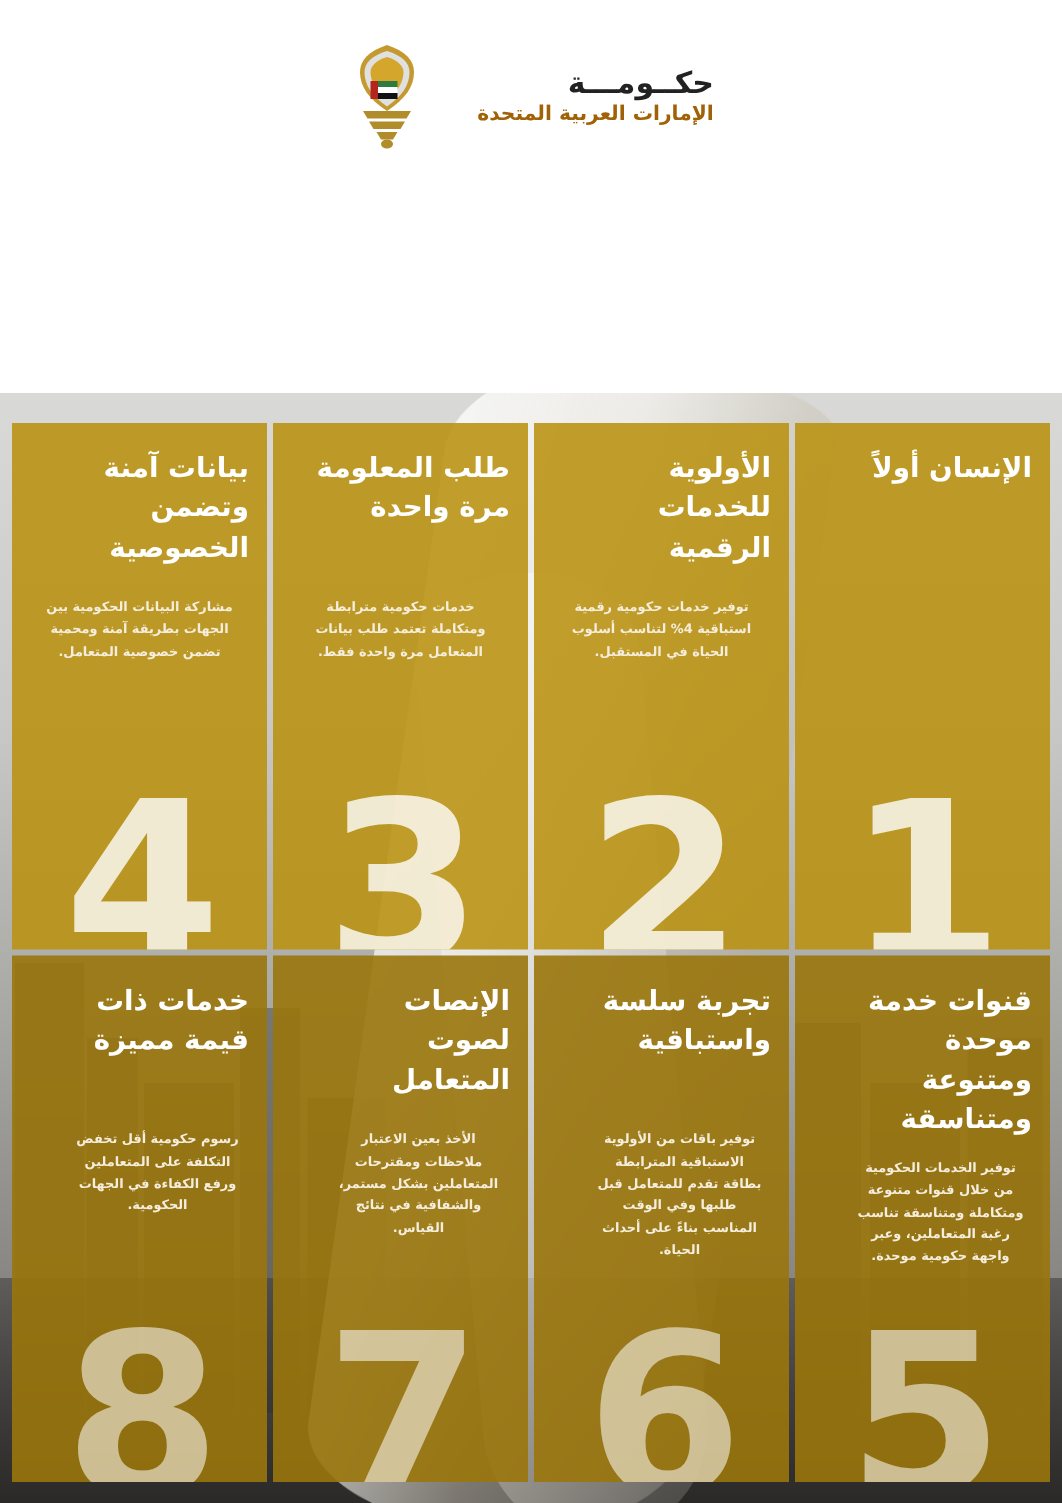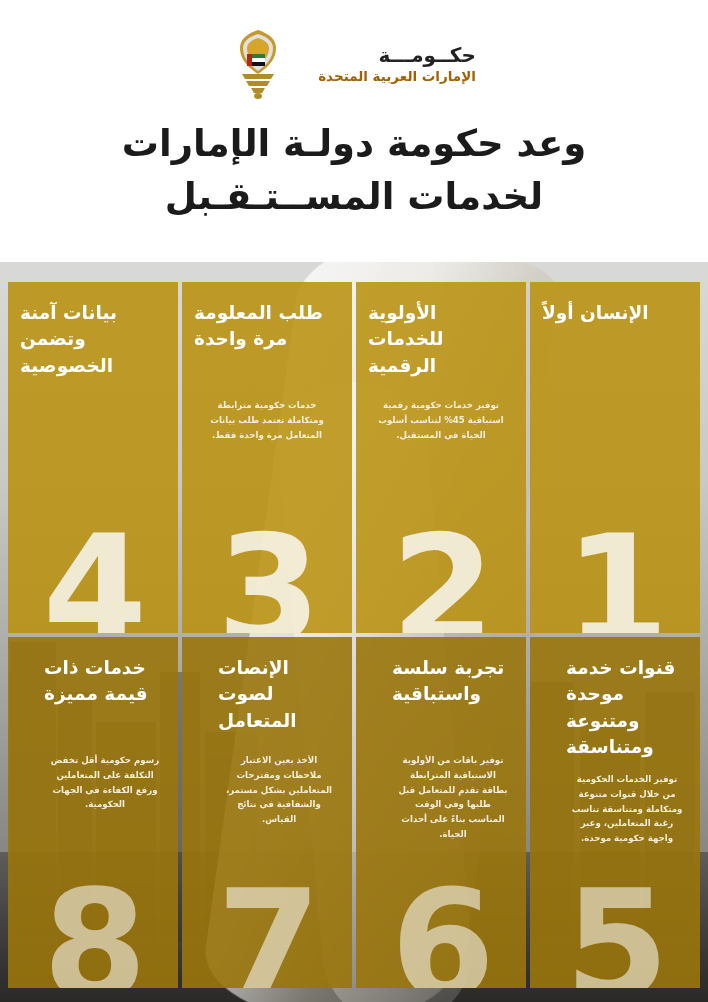--- a/index.html
+++ b/index.html
@@ -143,21 +143,21 @@
     padding: 18px 12px 10px 12px;
     color: #ffffff;
     display: flex;
     flex-direction: column;
   }
   .card.dark { background: rgba(154,118,12,0.9); padding-left: 36px; }
   .card-title {
     font-size: 18.5px;
     font-weight: bold;
     line-height: 1.42;
-    text-align: left;
+    text-align: right;
     color: #ffffff;
     min-height: 86px;
   }
   .card-desc {
     margin-top: 12px;
     font-size: 8.6px;
     line-height: 1.72;
     text-align: center;
     color: #f6eedd;
     font-weight: bold;
@@ -205,24 +205,20 @@
           <g fill="#b08d2a">
             <path d="M10 46 h32 l-3 5 H13 z"></path>
             <path d="M14 53 h24 l-3 5 H17 z"></path>
             <path d="M19 60 h14 l-3 5 H22 z"></path>
             <ellipse cx="26" cy="68" rx="4" ry="3"></ellipse>
           </g>
         </svg>
       </div>
     </div>
 
-    <div class="main-title">
-      <span class="l1">وعد حكومة دولـة الإمارات</span>
-      <span class="l2">لخدمات المســتـقـبل</span>
-    </div>
   </div>
 
   <div class="band">
     <div class="photo">
       <div class="sky-blobs">
         <div class="b" style="left:10px; top:380px; width:46px; height:300px;"></div>
         <div class="b b2" style="left:58px; top:430px; width:34px; height:250px;"></div>
         <div class="b b3" style="left:96px; top:460px; width:60px; height:220px;"></div>
         <div class="b b2" style="left:160px; top:410px; width:40px; height:270px;"></div>
         <div class="b b3" style="left:205px; top:470px; width:52px; height:210px;"></div>
@@ -237,32 +233,33 @@
 
     <div class="grid">
 
       <div class="card">
         <div class="card-title">الإنسان أولاً</div>
         <div class="card-num">1</div>
       </div>
 
       <div class="card">
         <div class="card-title">الأولوية للخدمات الرقمية</div>
-        <div class="card-desc">توفير خدمات حكومية رقمية استباقية 45% لتناسب أسلوب الحياة في المستقبل.</div>
+        <div class="card-desc">توفير خدمات حكومية رقمية استباقية 4% لتناسب أسلوب الحياة في المستقبل.</div>
         <div class="card-num">2</div>
       </div>
 
       <div class="card">
         <div class="card-title">طلب المعلومة مرة واحدة</div>
         <div class="card-desc">خدمات حكومية مترابطة ومتكاملة تعتمد طلب بيانات المتعامل مرة واحدة فقط.</div>
         <div class="card-num">3</div>
       </div>
 
       <div class="card">
         <div class="card-title">بيانات آمنة وتضمن الخصوصية</div>
+        <div class="card-desc">مشاركة البيانات الحكومية بين الجهات بطريقة آمنة ومحمية تضمن خصوصية المتعامل.</div>
         <div class="card-num">4</div>
       </div>
 
       <div class="card dark row2">
         <div class="card-title">قنوات خدمة موحدة ومتنوعة ومتناسقة</div>
         <div class="card-desc">توفير الخدمات الحكومية من خلال قنوات متنوعة ومتكاملة ومتناسقة تناسب رغبة المتعاملين، وعبر واجهة حكومية موحدة.</div>
         <div class="card-num">5</div>
       </div>
 
       <div class="card dark row2">

